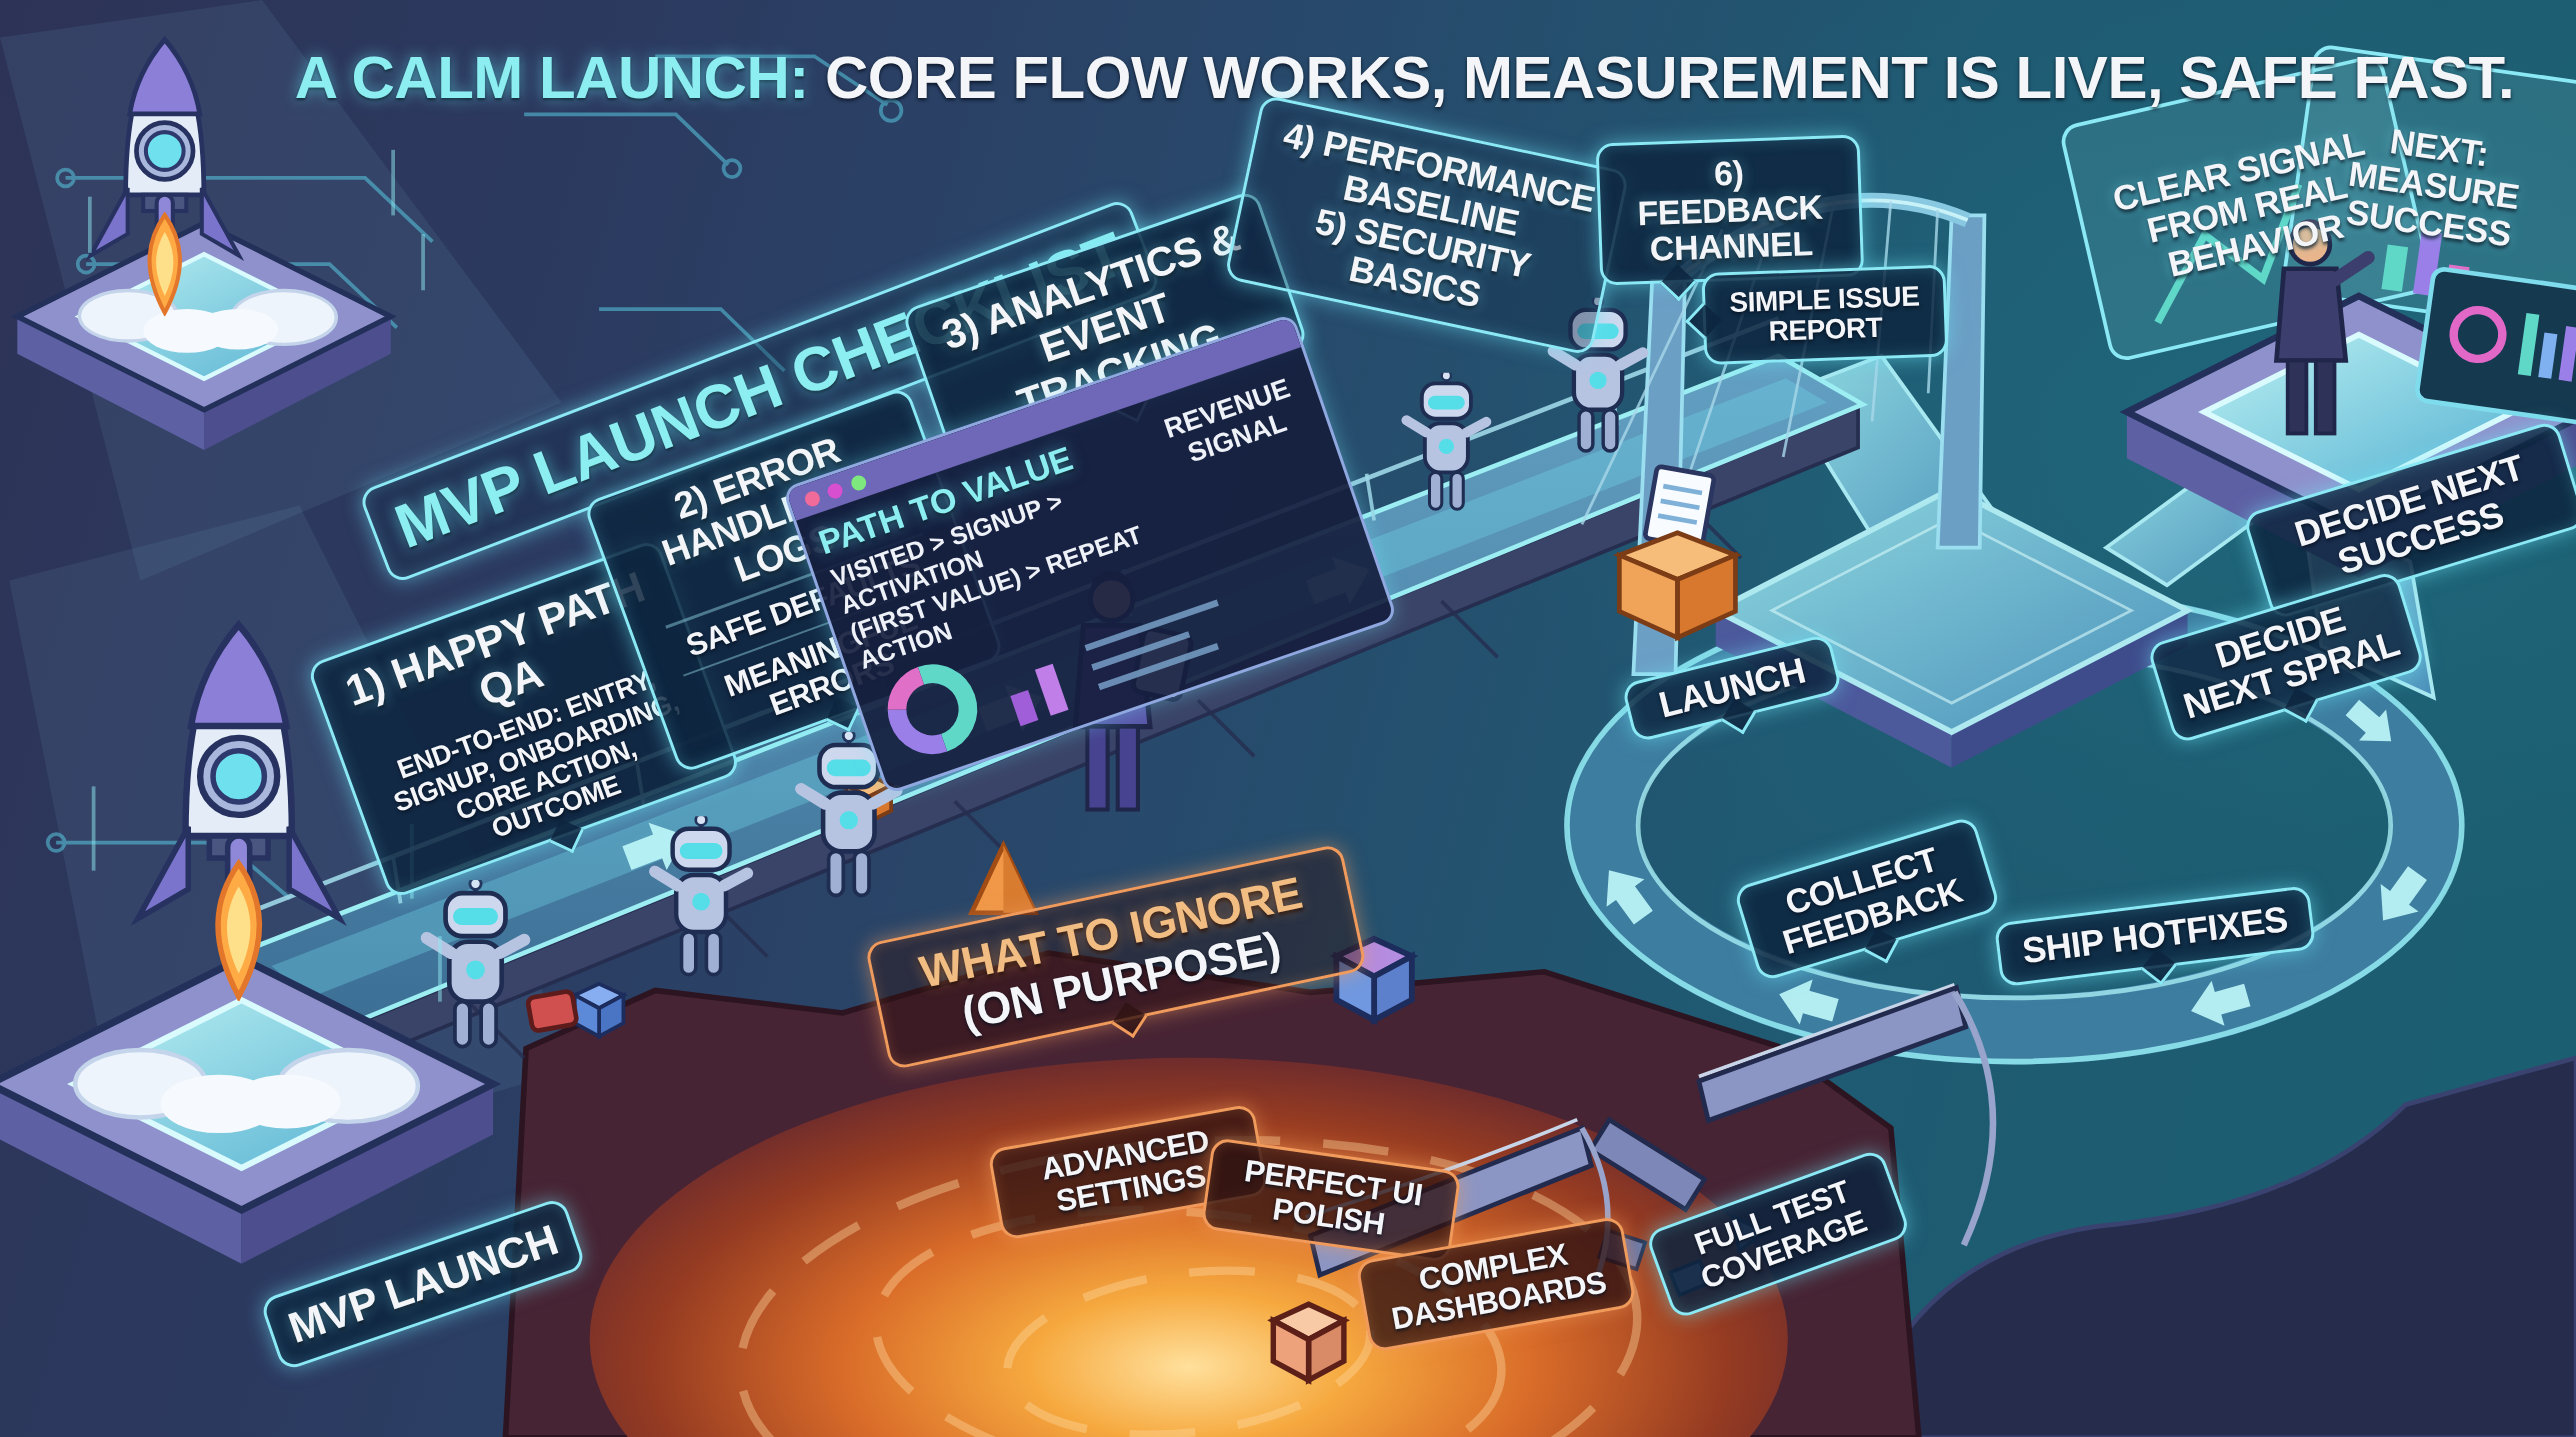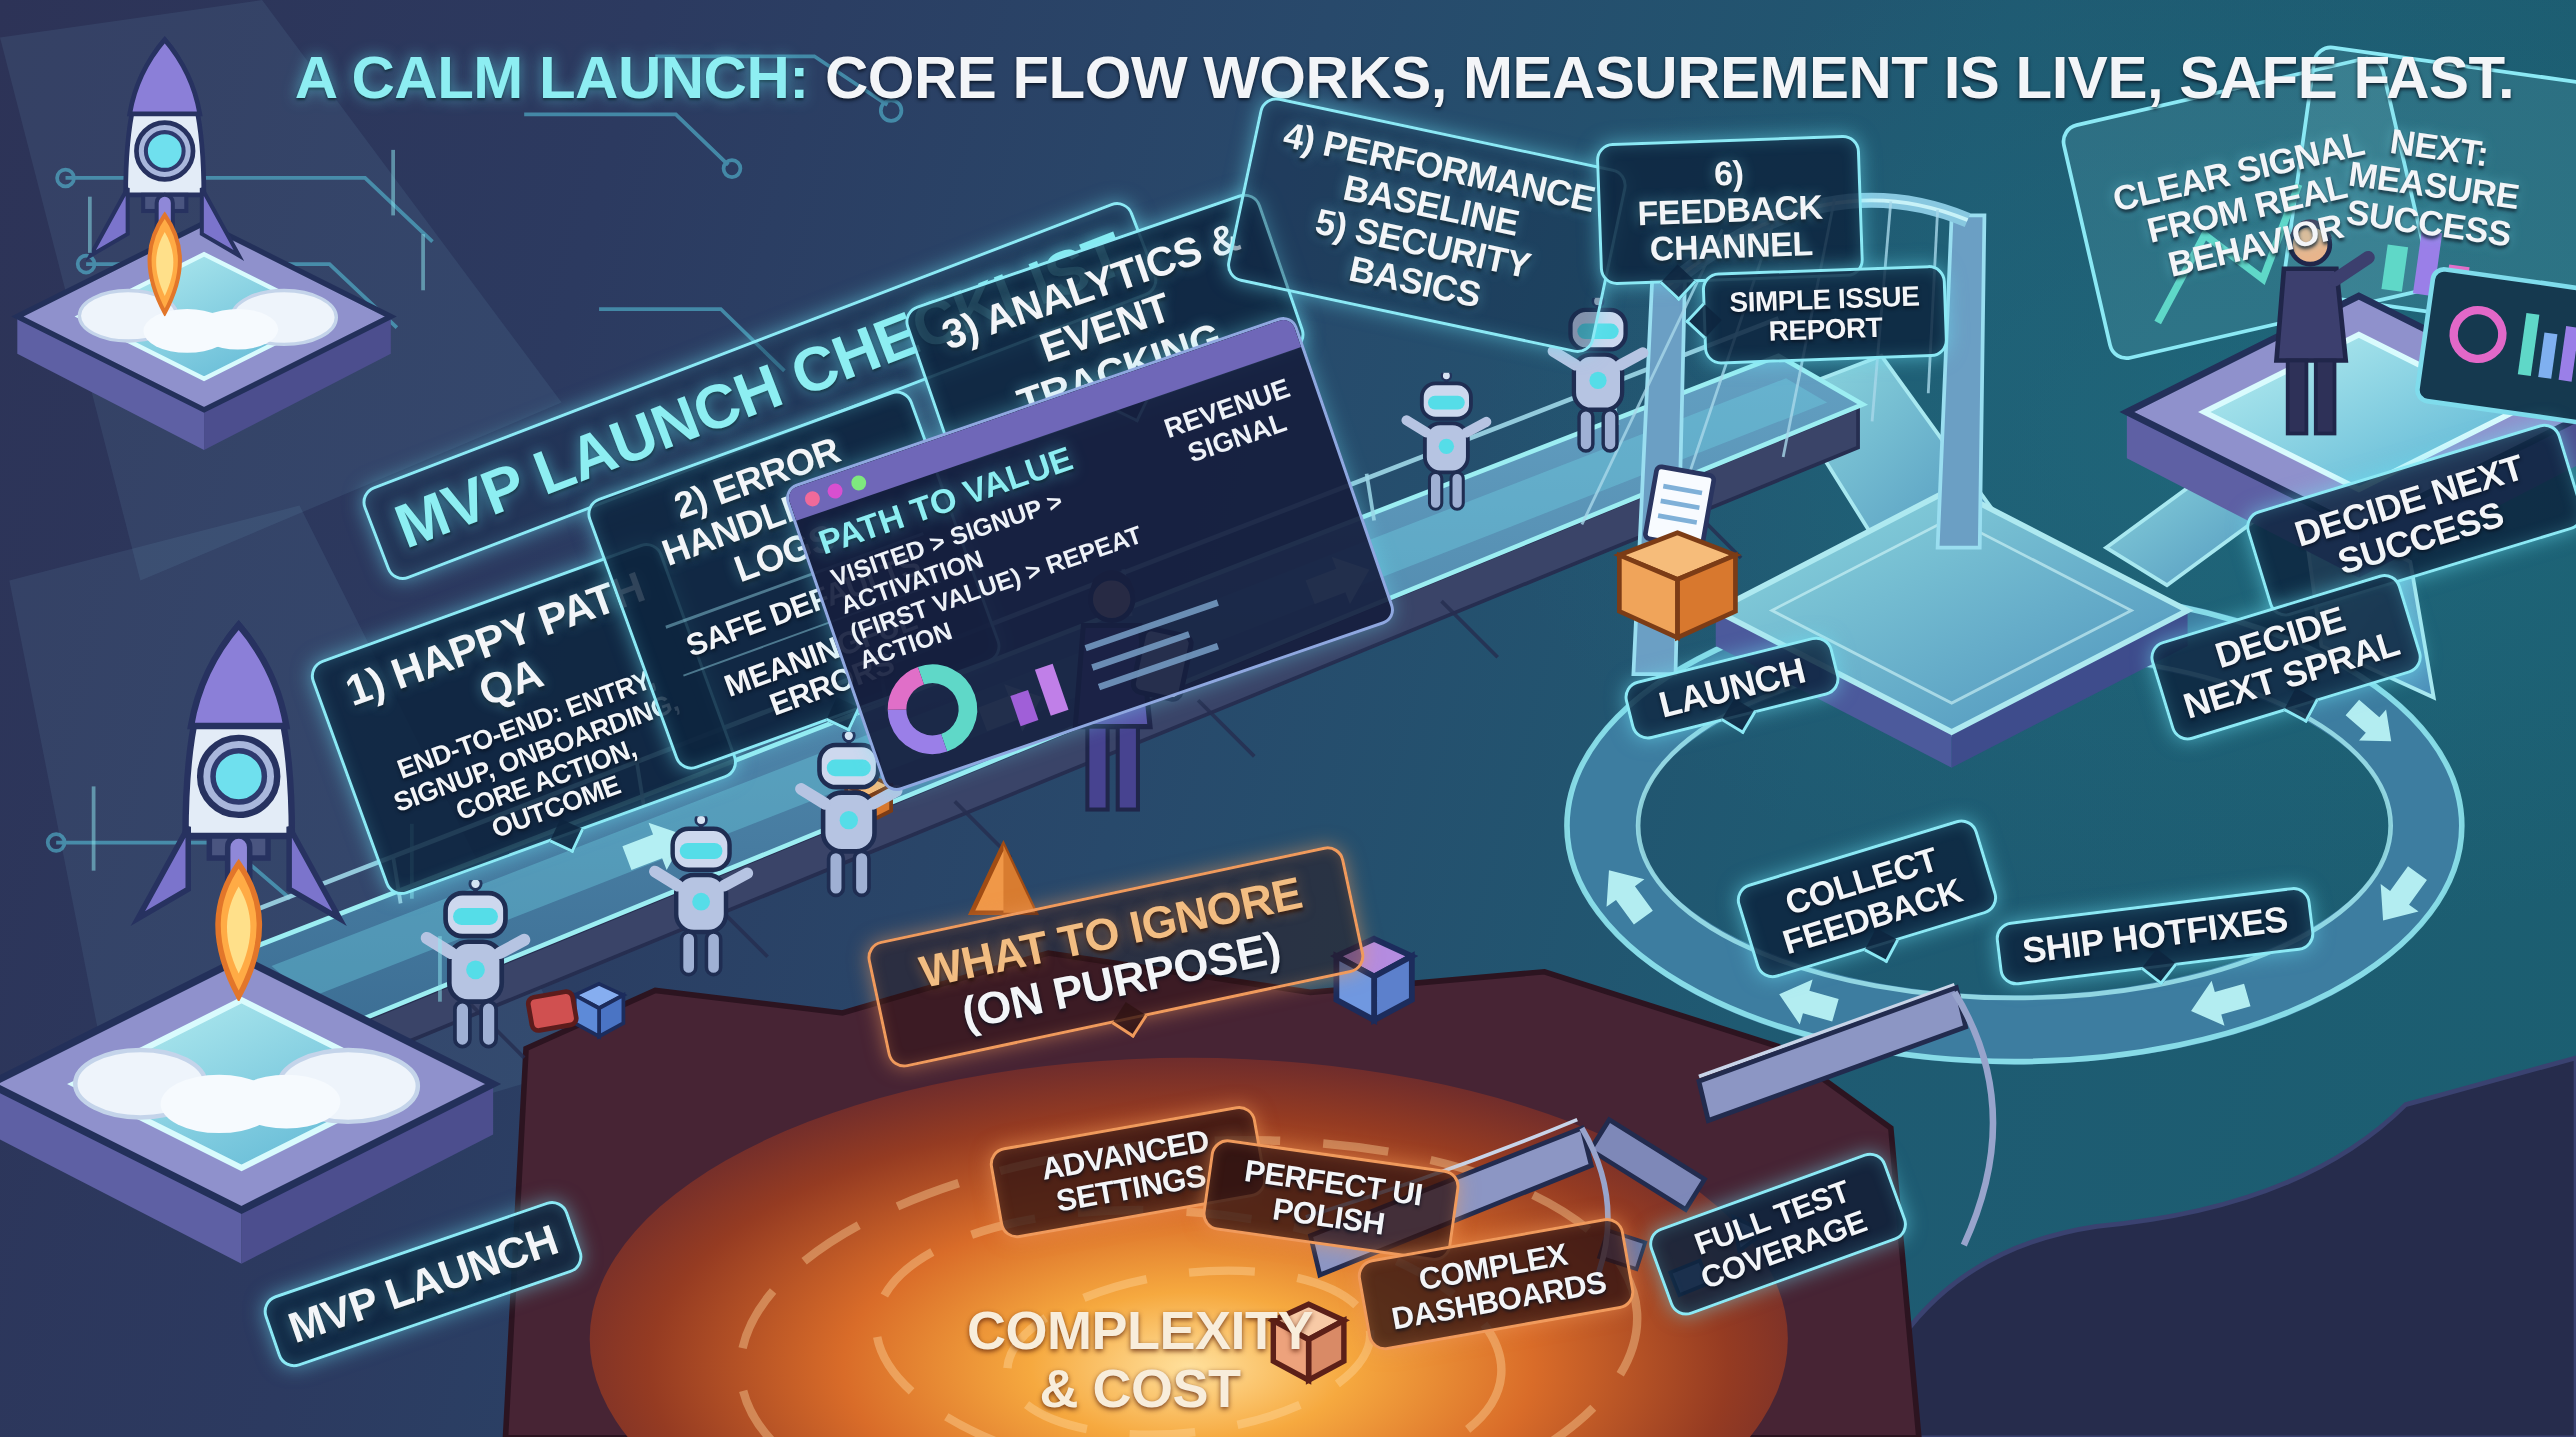--- a/index.html
+++ b/index.html
@@ -418,22 +418,19 @@
 </div>
 <div class="lbl neonO" style="left:1331px;top:1200px;width:215px;padding:9.4px 15px;transform:translate(-50%,-50%) rotate(8deg);">
   <div style="font-size:31px;">PERFECT UI POLISH</div>
 </div>
 <div class="lbl neonO" style="left:1496px;top:1284px;width:234px;padding:9.4px 15px;transform:translate(-50%,-50%) rotate(-10deg);">
   <div style="font-size:31px;">COMPLEX DASHBOARDS</div>
 </div>
 <div class="lbl neon" style="left:1778px;top:1234px;width:215px;padding:9.4px 15px;transform:translate(-50%,-50%) rotate(-20deg);">
   <div style="font-size:31px;">FULL TEST COVERAGE</div>
 </div>
-<div class="lbl" style="left:1140px;top:1359px;width:393px;font-size:54px;color:#f8eddb;text-shadow:0 2.8px 5.6px rgba(90,30,10,.8);transform:translate(-50%,-50%);">
-  <span>COMPLEXITY &amp; COST</span>
-</div>
 
 <div class="lbl neon" style="left:423px;top:1284px;width:281px;padding:11.2px 17px;transform:translate(-50%,-50%) rotate(-19deg);">
   <div class="glow" style="font-size:43px;">MVP LAUNCH</div>
 </div>
 
 </div>
 
 
 </body></html>

